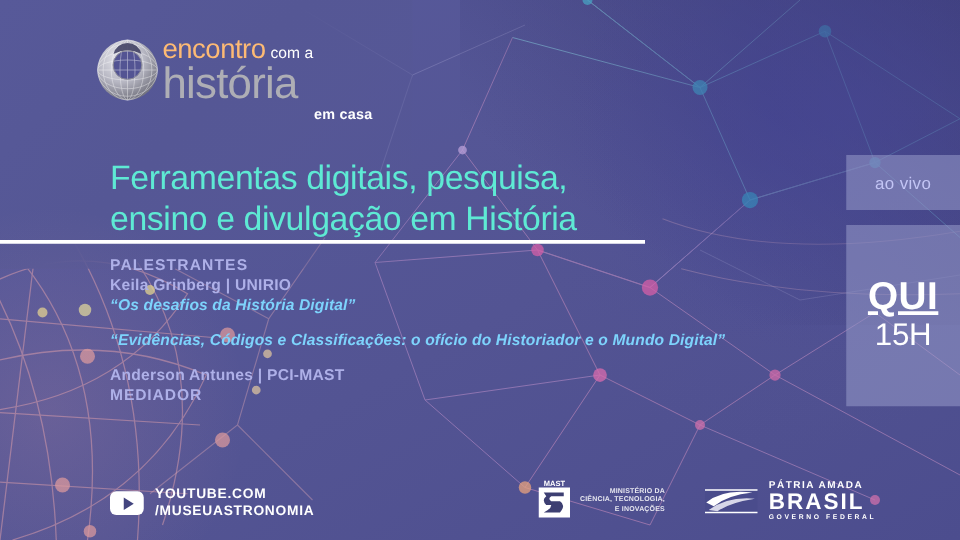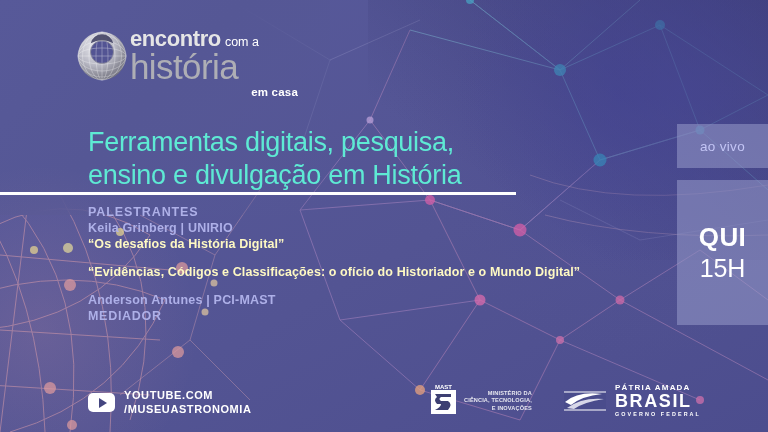--- a/index.html
+++ b/index.html
@@ -34,21 +34,21 @@
     background:linear-gradient(135deg, #575999 0%, #555795 45%, rgba(85,87,149,0) 100%);
     pointer-events:none;
   }
 
   
   #logo-block { position:absolute; left:74px; top:26px; width:250px; height:78px; }
   #globe { position:absolute; left:0; top:2px; width:56px; height:56px; }
   #logo-text { position:absolute; left:56px; top:0; width:200px; }
   .ln1 { height:26px; line-height:26px; white-space:nowrap; }
   .encontro {
-    font-size:22px; font-weight:bold; color:#e5e5e5; letter-spacing:-0.4px;
+    font-size:22px; font-weight:normal; color:#fdba74; letter-spacing:-0.4px;
   }
   .comaa { font-size:12.5px; color:#ffffff; letter-spacing:0px; margin-left:4px; font-weight:400; }
   .historia {
     font-size:35px; color:#aeaeb5; letter-spacing:-0.6px; line-height:34px;
     display:block; margin-top:-2px; font-weight:400;
   }
   .emcasa {
     font-size:11.5px; font-weight:bold; color:#ffffff; letter-spacing:0.2px;
     display:block; text-align:right; width:168px; margin-top:2px;
   }
@@ -69,43 +69,44 @@
   .block { margin-bottom:11px; }
   .kicker {
     font-size:12.5px; font-weight:bold; color:#aeb0e8; letter-spacing:0.9px;
     line-height:16px;
   }
   .who {
     font-size:12.5px; font-weight:bold; color:#aeb0e8; letter-spacing:0.2px;
     line-height:16px;
   }
   .talk {
-    font-size:12.5px; font-weight:bold; color:#fef9c3; letter-spacing:0.1px;
+    font-size:12.5px; font-weight:bold; color:#7dd3fc; letter-spacing:0.1px;
     line-height:17px;
+    font-style:italic;
   }
   .role {
     font-size:12.5px; font-weight:bold; color:#aeb0e8; letter-spacing:0.7px;
     line-height:16px;
   }
 
   
   #aovivo-box {
     position:absolute; left:677px; top:124px; width:91px; height:44px;
     background:rgba(152,154,202,0.55);
     display:flex; align-items:center; justify-content:center;
   }
   #aovivo-label { font-size:13.5px; color:#c3c5f5; letter-spacing:0.3px;text-align:right; }
   #date-box {
     position:absolute; left:677px; top:180px; width:91px; height:145px;
     background:rgba(152,154,202,0.55);
     display:flex; flex-direction:column; align-items:center; justify-content:center;
     color:#ffffff;
   }
   .d-day { font-size:25px; line-height:30px; letter-spacing:-0.4px; font-weight:400; }
-  .d-dow { font-size:26px; line-height:32px; letter-spacing:0.4px; font-weight:bold; }
+  .d-dow { font-size:31px; line-height:32px; letter-spacing:0.4px; font-weight:bold;text-decoration:underline; }
   .d-hour { font-size:25px; line-height:31px; letter-spacing:-0.2px; font-weight:400; }
 
   
   #yt { position:absolute; left:88px; top:389px; display:flex; align-items:center; gap:9px; }
   #yt-icon {
     width:27px; height:19px; background:#ffffff; border-radius:5px;
     display:flex; align-items:center; justify-content:center; flex:0 0 auto;
   }
   #yt-icon .tri {
     width:0; height:0; border-left:8px solid #43457f;

